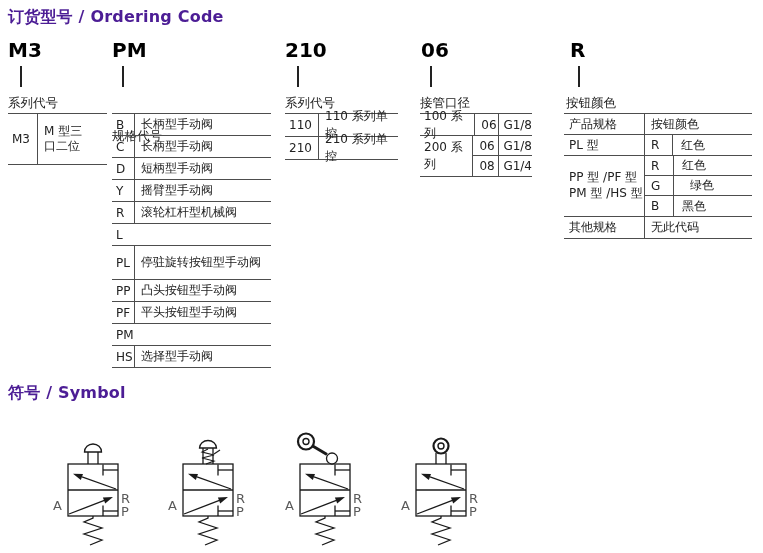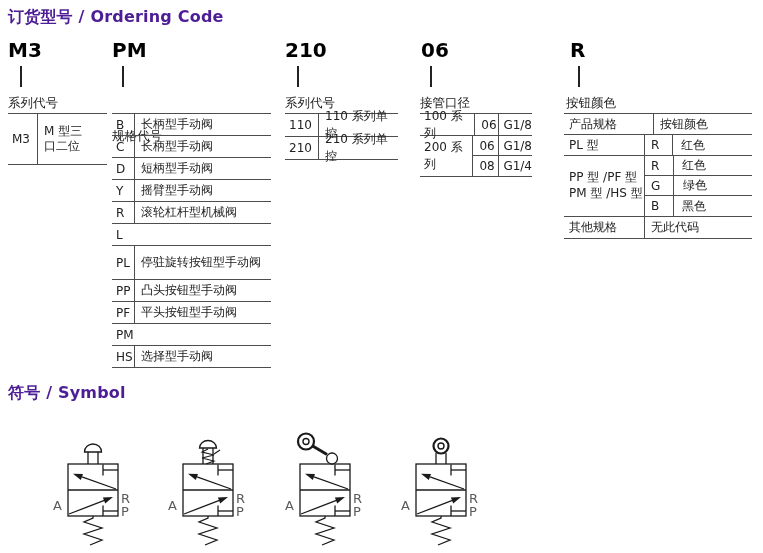--- a/index.html
+++ b/index.html
@@ -140,42 +140,42 @@
         </div>
         <div class="sub-row" style="height:20px;">
           <div class="cell" style="width:25px;padding-left:6px;">08</div>
           <div class="cell bl" style="flex:1;padding-left:4px;">G1/4</div>
         </div>
       </div>
     </div>
   </div>
 
   <div class="abs otable" style="left:564px;top:113px;width:188px;">
-    <div class="trow" style="height:20px;gap:9px;">
+    <div class="trow" style="height:20px;">
       <div class="cell" style="width:80px;padding-left:5px;">产品规格</div>
       <div class="cell bl" style="flex:1;padding-left:6px;">按钮颜色</div>
     </div>
     <div class="trow" style="height:20px;">
       <div class="cell" style="width:80px;padding-left:5px;">PL 型</div>
       <div class="cell bl" style="width:28px;padding-left:6px;">R</div>
       <div class="cell bl" style="flex:1;padding-left:8px;">红色</div>
     </div>
     <div class="span-row">
       <div class="span-left" style="width:80px;padding-left:5px;line-height:1.3;">
         <span>PP 型 /PF 型</span>
         <span>PM 型 /HS 型</span>
       </div>
       <div class="span-right bl" style="flex:1;">
         <div class="sub-row divided" style="height:20px;">
           <div class="cell" style="width:28px;padding-left:6px;">R</div>
           <div class="cell bl" style="flex:1;padding-left:8px;">红色</div>
         </div>
         <div class="sub-row divided" style="height:20px;">
           <div class="cell" style="width:28px;padding-left:6px;">G</div>
-          <div class="cell bl" style="flex:1;padding-left:9px;">绿色</div>
+          <div class="cell bl" style="flex:1;padding-left:16px;">绿色</div>
         </div>
         <div class="sub-row" style="height:20px;">
           <div class="cell" style="width:28px;padding-left:6px;">B</div>
           <div class="cell bl" style="flex:1;padding-left:8px;">黑色</div>
         </div>
       </div>
     </div>
     <div class="trow" style="height:21px;">
       <div class="cell" style="width:80px;padding-left:5px;">其他规格</div>
       <div class="cell bl" style="flex:1;padding-left:6px;">无此代码</div>

